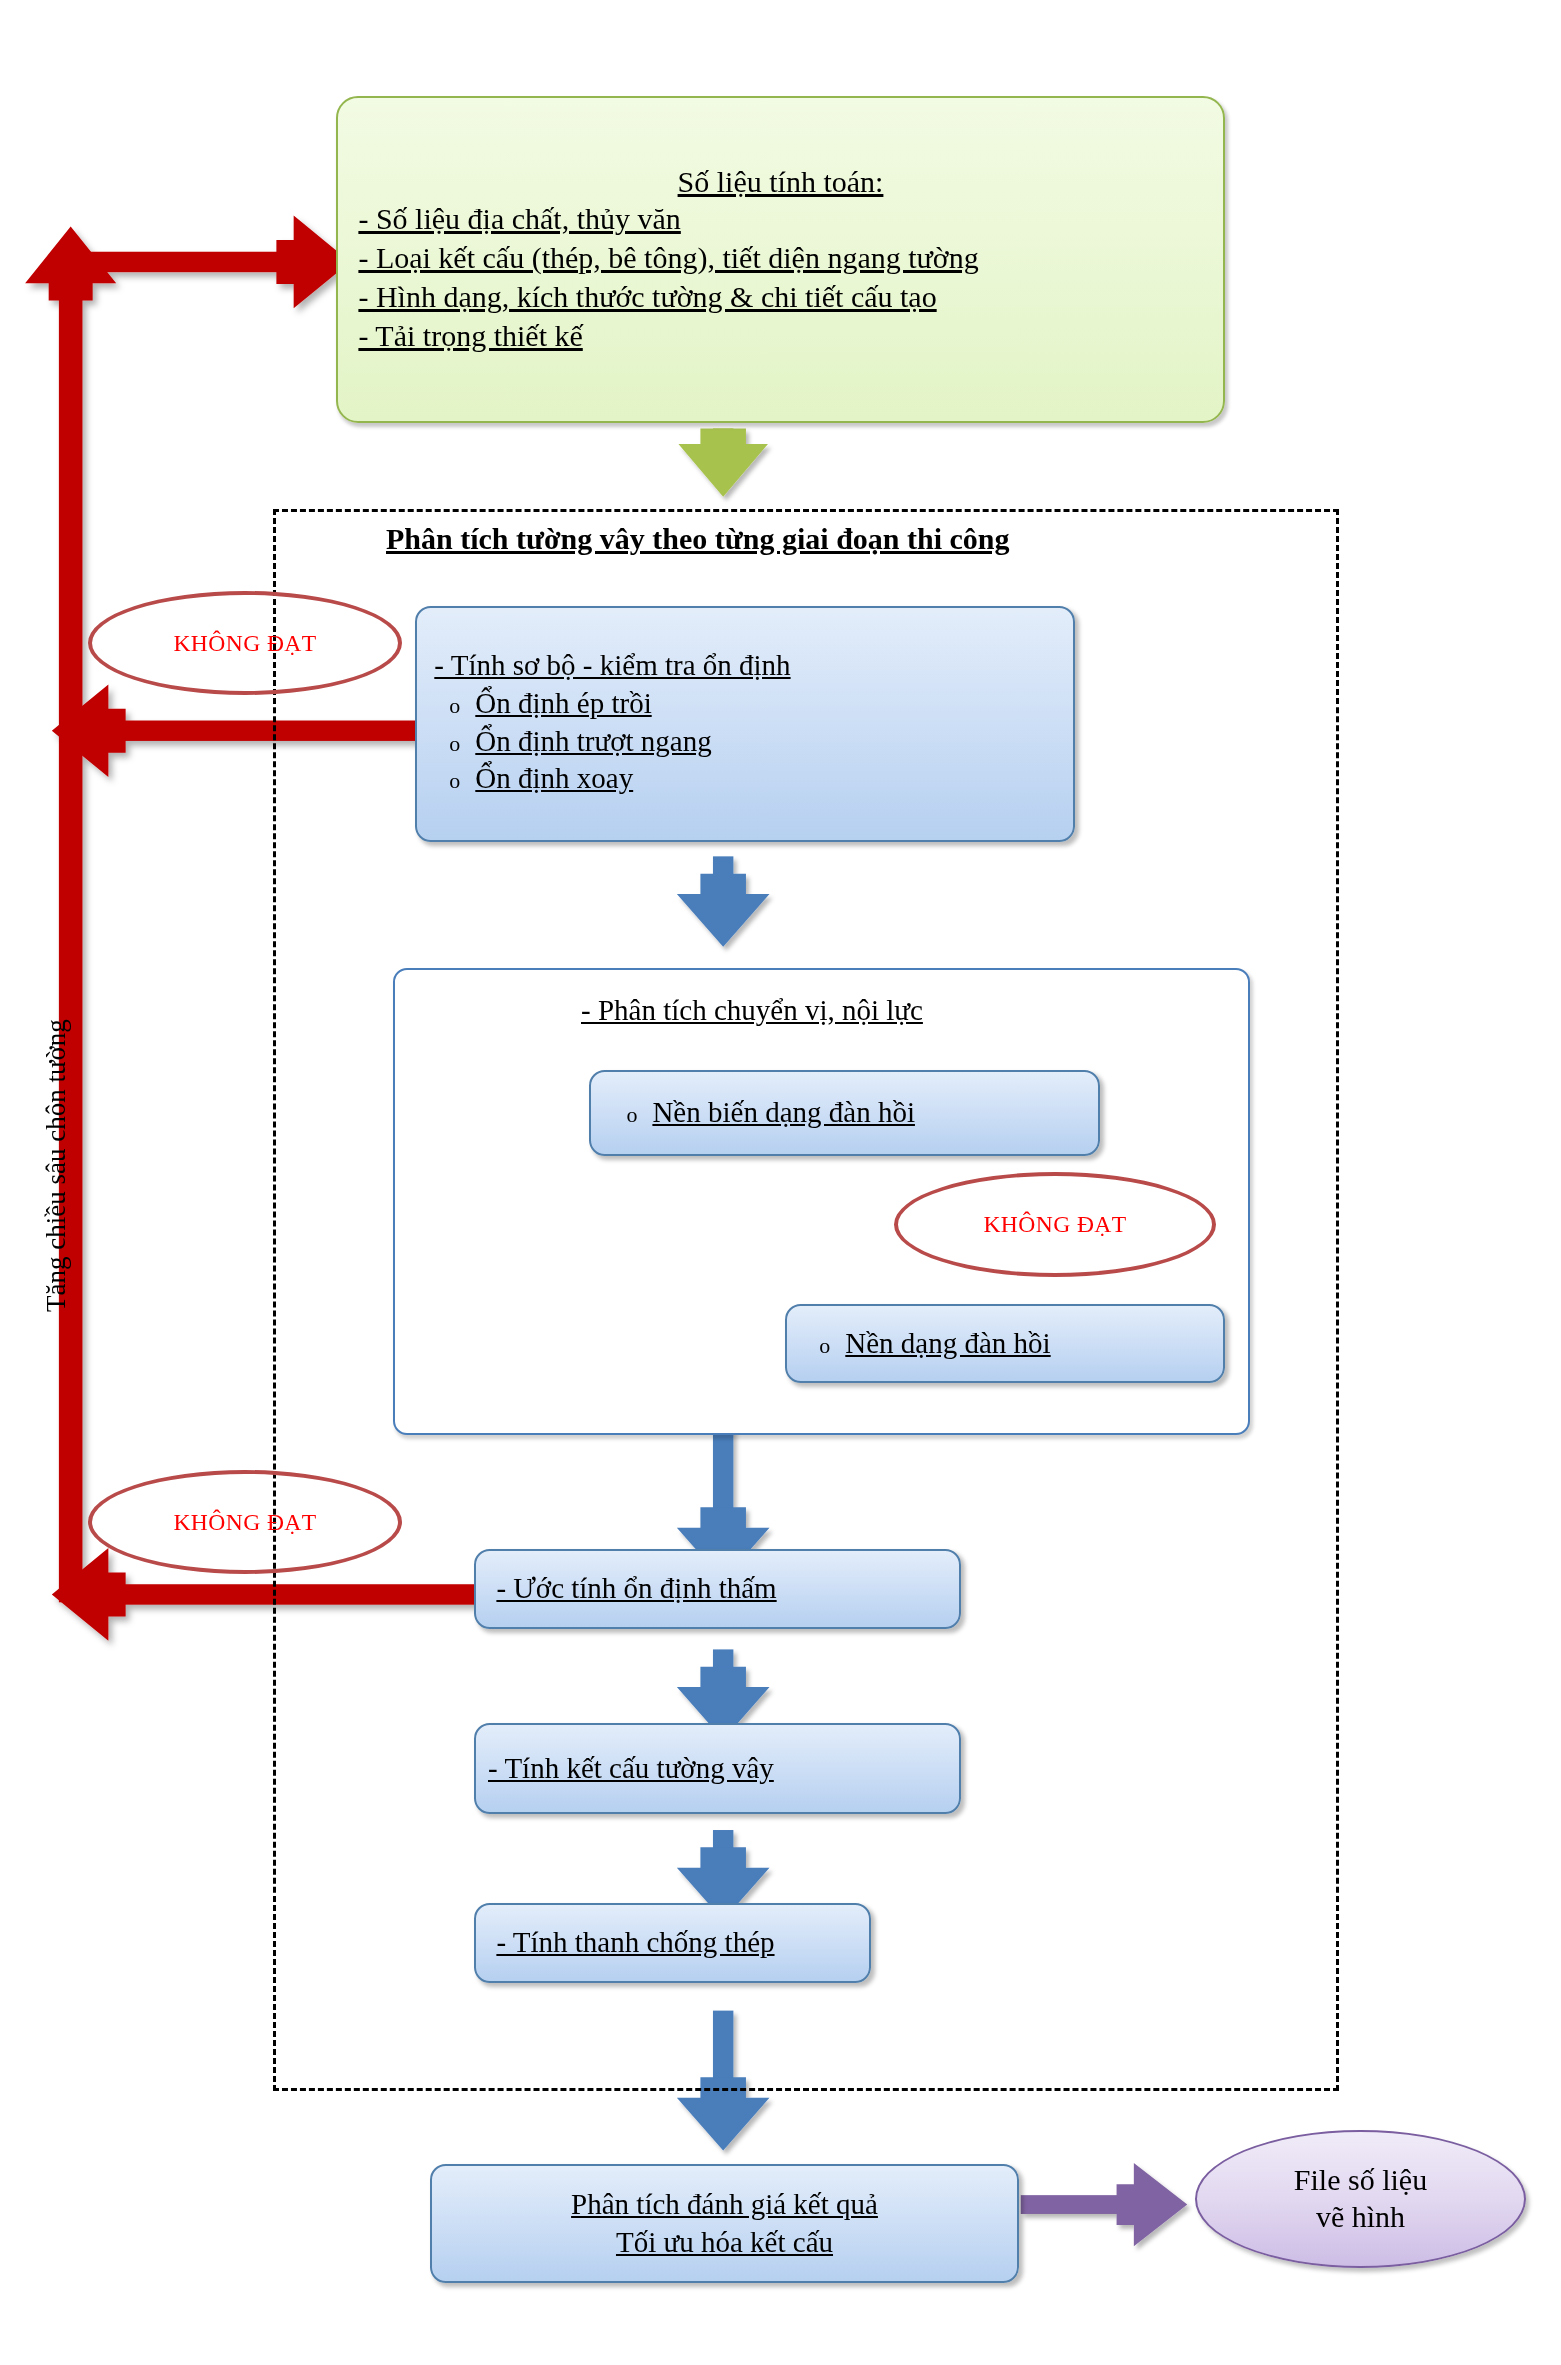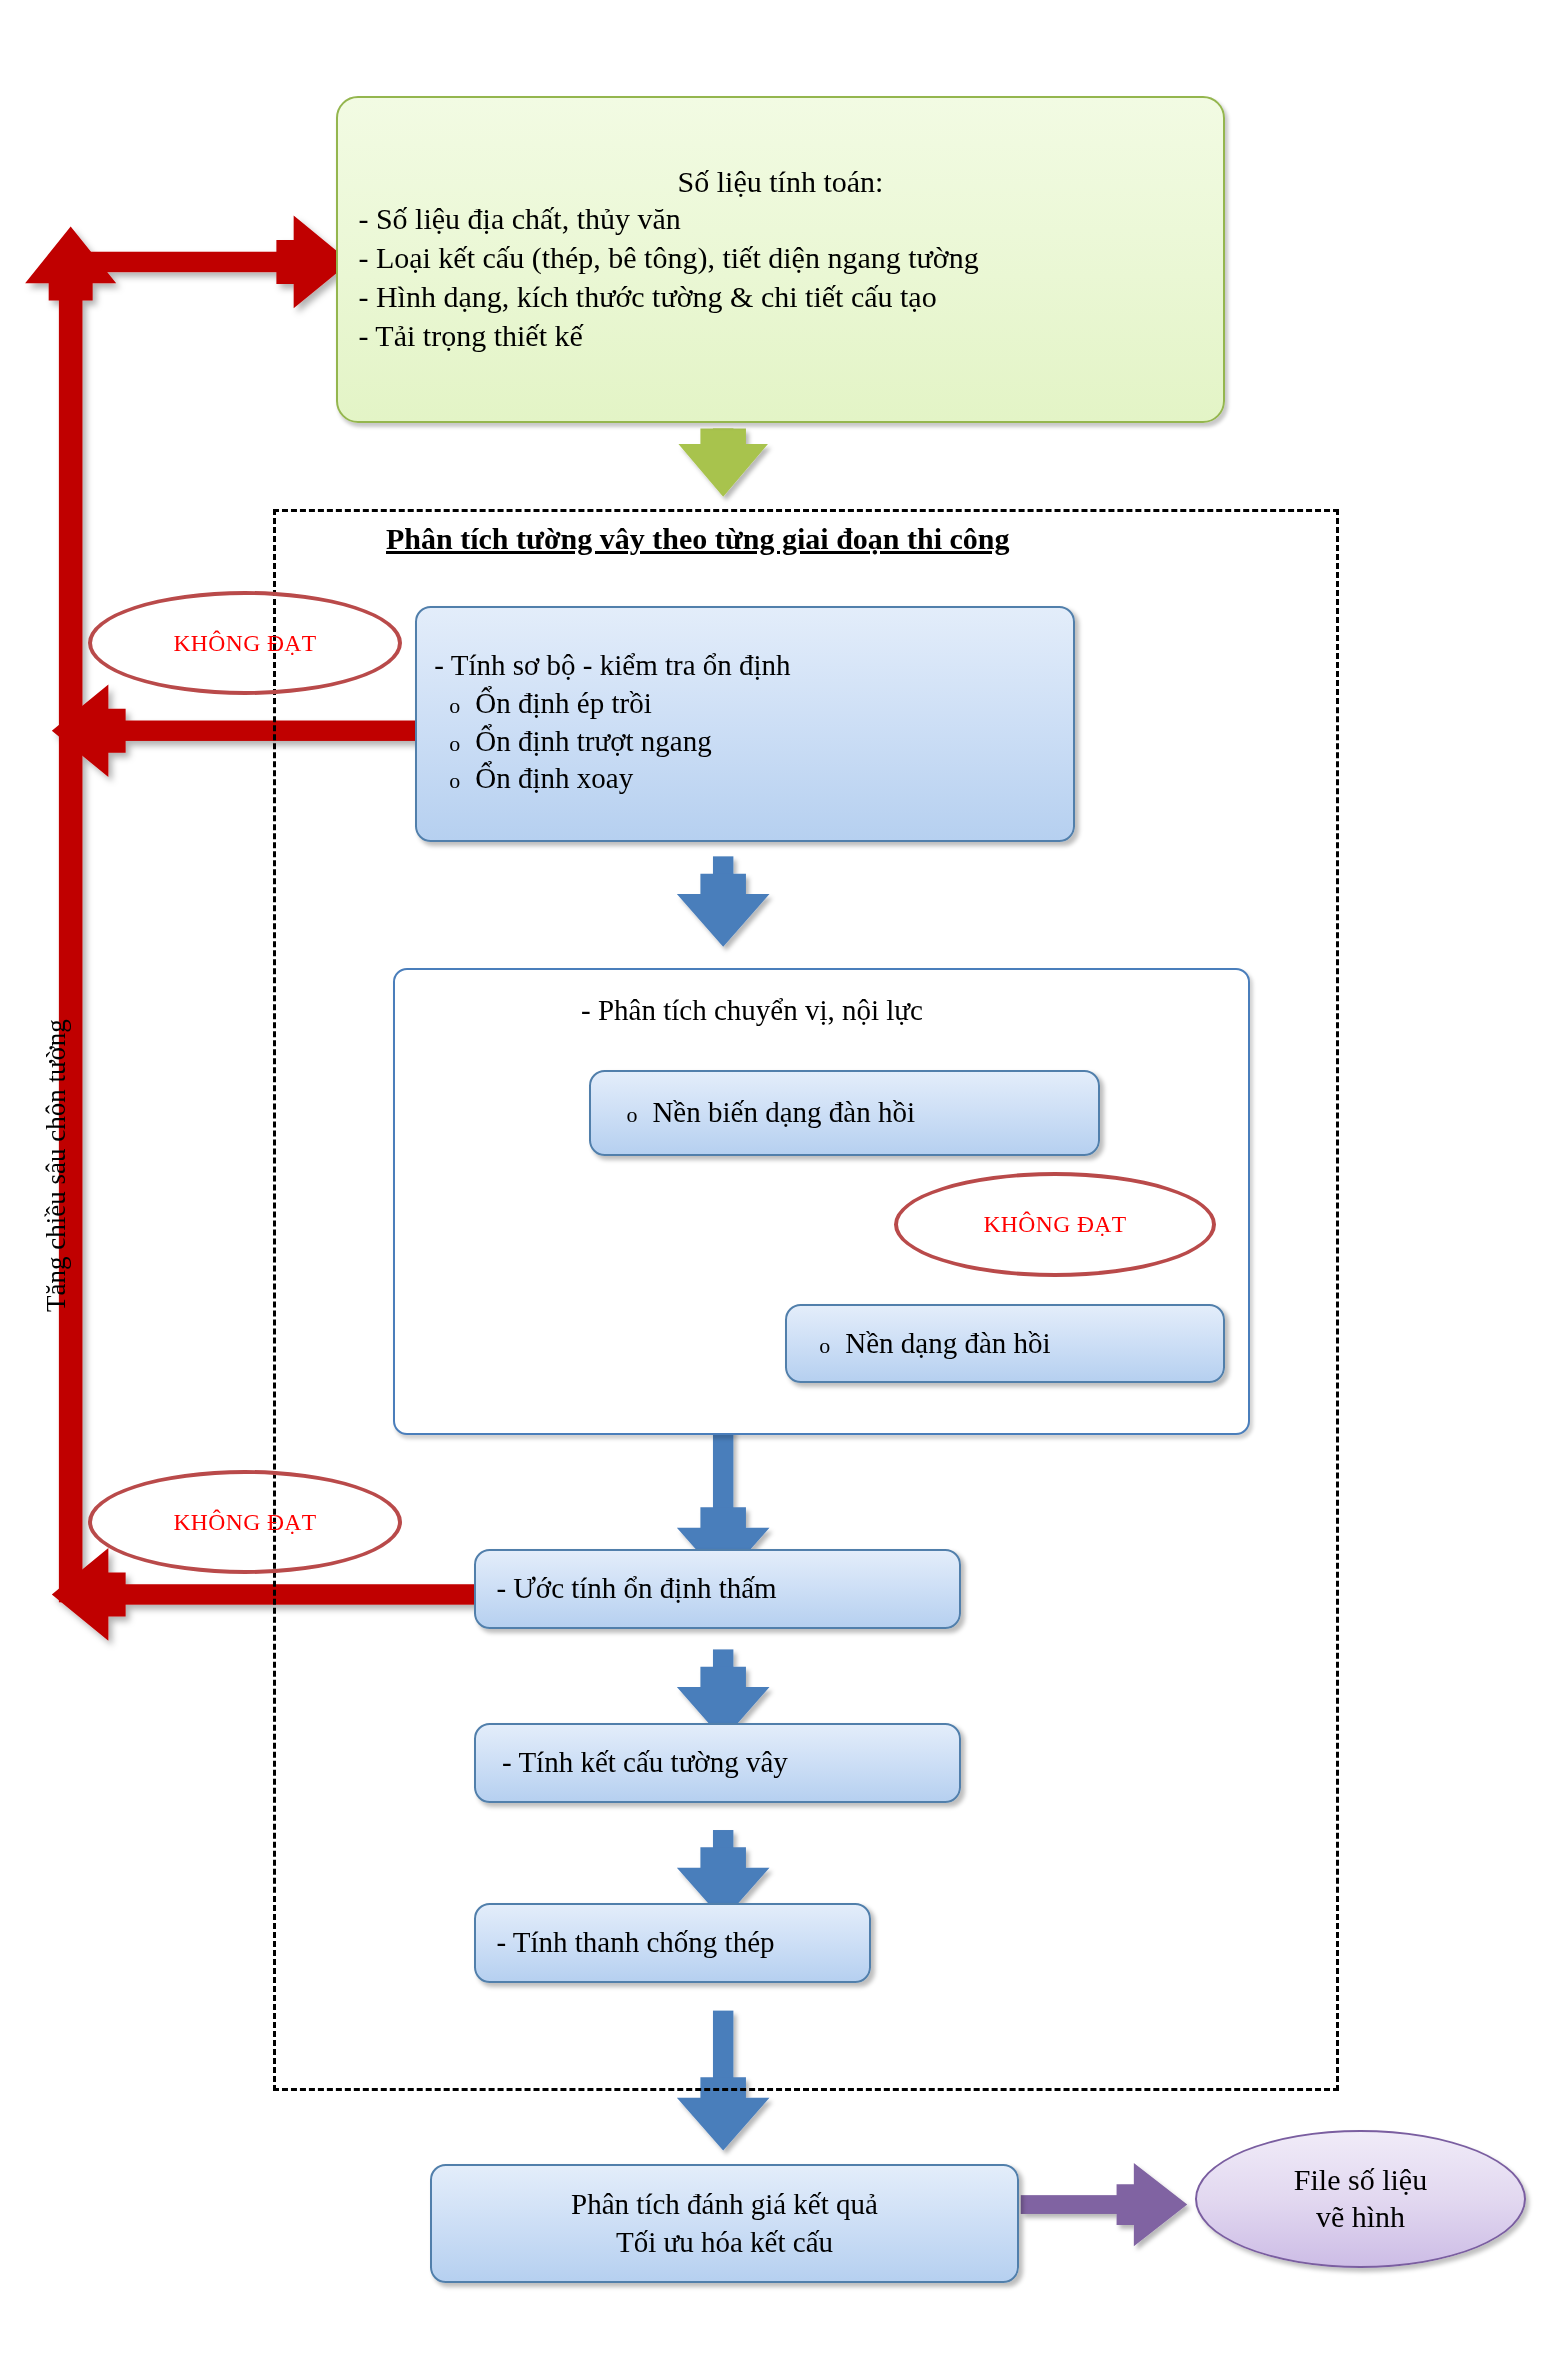--- a/index.html
+++ b/index.html
@@ -3,21 +3,21 @@
 <meta charset="utf-8">
 <style>
   html,body{margin:0;padding:0;background:#ffffff;}
   body{width:1561px;height:2366px;position:relative;overflow:hidden;
        font-family:"Liberation Serif","DejaVu Serif",serif;color:#000;}
   #stage{position:absolute;left:0;top:0;width:1561px;height:2366px;}
   svg.layer{position:absolute;left:0;top:0;width:1561px;height:2366px;pointer-events:none;}
 
   .node{position:absolute;box-sizing:border-box;display:flex;flex-direction:column;
         justify-content:center;}
-  .txt{white-space:pre;}
+  .txt{white-space:pre;text-decoration:underline;}
 
   
   .greenbox{
     border:2.4px solid #94b64e;border-radius:22px;
     background:linear-gradient(180deg,#f2fbe3 0%,#eaf7d4 55%,#e3f4c6 100%);
     box-shadow:2.4px 3.1px 3.9px rgba(0,0,0,.22);
     padding:11px 20.4px;
   }
   .greenbox .title{font-size:30px;text-align:center;line-height:1.18;}
   .greenbox .line{font-size:30px;text-align:left;line-height:1.30;}
@@ -169,21 +169,21 @@
     <div class="sub">
       <span class="bullet">o</span>
       <span class="line txt">Nền dạng đàn hồi</span>
     </div>
   </div>
 
   <div class="node bluebox" style="left:474px; top:1549px; width:487px; height:80px; padding:0 20.4px;">
     <div class="line txt">- Ước tính ổn định thấm</div>
   </div>
 
-  <div class="node bluebox" style="left:474px; top:1723px; width:487px; height:80px; padding:0 26px;">
+  <div class="node bluebox" style="left:474px; top:1723px; width:487px; height:91px; padding:0 12px;">
     <div class="line txt">- Tính kết cấu tường vây</div>
   </div>
 
   <div class="node bluebox" style="left:474px; top:1888px; width:397px; height:80px; padding:0 20.4px;margin-top:15px;">
     <div class="line txt">- Tính thanh chống thép</div>
   </div>
 
   <div class="node bluebox" style="left:430px; top:2138px; width:589px; height:119px; align-items:center; padding:0 15.7px;margin-top:26px;">
     <div class="line txt" style="text-align:center;">Phân tích đánh giá kết quả</div>
     <div class="line txt" style="text-align:center;">Tối ưu hóa kết cấu</div>

